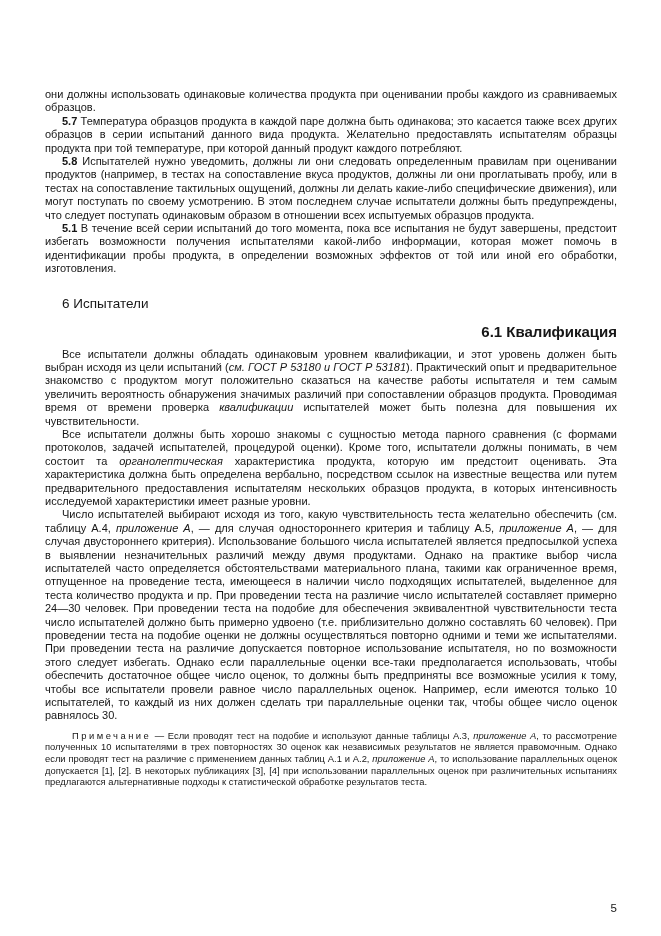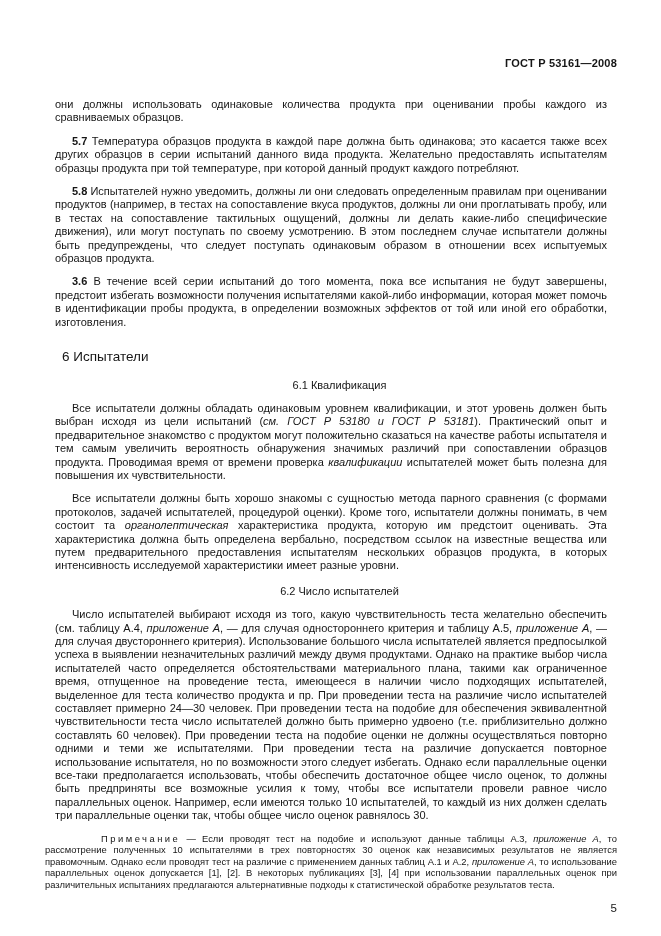--- a/index.html
+++ b/index.html
@@ -29,41 +29,41 @@
   .content {
     position: absolute;
     top: 88px;
     left: 45px;
     width: 572px;
     font-size: 11px;
     line-height: 13.4px;
     text-align: justify;
   }
 
-  .para { margin: 10px; text-indent: 17px; }
+  .para { margin: 0; text-indent: 17px; }
   .para.cont { text-indent: 0; }
 
   .b  { font-weight: bold; }
   .it { font-style: italic; }
-  .ls { letter-spacing: 2.5px; margin-left: 29px; }
+  .ls { letter-spacing: 2.5px; }
 
   .h-section {
     font-size: 13.5px;
     font-weight: normal;
     margin: 21px 0 15px 0;
     text-indent: 17px;
     text-align: left;
   }
 
   .h-sub {
-    font-size: 11px;
-    font-weight: normal;
+    font-size: 15px;
+    font-weight: bold;
     margin: 12px 0 9px 0;
     text-indent: 17px;
-    text-align: center;
+    text-align: right;
   }
 
   .note {
     margin: 7px 0 0 0;
     font-size: 9.4px;
     line-height: 11.6px;
     text-indent: 27px;
     text-align: justify;
   }
 
@@ -74,43 +74,39 @@
     right: 44px;
     text-align: right;
     font-size: 11.5px;
   }
 </style>
 </head>
 <body>
 
 <div class="page">
 
-  <header class="runhead">
-    <span>ГОСТ Р 53161—2008</span>
-  </header>
 
   <main class="content">
 
     <p class="para cont"><span>они должны использовать одинаковые количества продукта при оценивании пробы каждого из сравниваемых образцов.</span></p>
 
     <p class="para"><span class="b">5.7</span><span> Температура образцов продукта в каждой паре должна быть одинакова; это касается также всех других образцов в серии испытаний данного вида продукта. Желательно предоставлять испытателям образцы продукта при той температуре, при которой данный продукт каждого потребляют.</span></p>
 
     <p class="para"><span class="b">5.8</span><span> Испытателей нужно уведомить, должны ли они следовать определенным правилам при оценивании продуктов (например, в тестах на сопоставление вкуса продуктов, должны ли они проглатывать пробу, или в тестах на сопоставление тактильных ощущений, должны ли делать какие-либо специфические движения), или могут поступать по своему усмотрению. В этом последнем случае испытатели должны быть предупреждены, что следует поступать одинаковым образом в отношении всех испытуемых образцов продукта.</span></p>
 
-    <p class="para"><span class="b">3.6</span><span> В течение всей серии испытаний до того момента, пока все испытания не будут завершены, предстоит избегать возможности получения испытателями какой-либо информации, которая может помочь в идентификации пробы продукта, в определении возможных эффектов от той или иной его обработки, изготовления.</span></p>
+    <p class="para"><span class="b">5.1</span><span> В течение всей серии испытаний до того момента, пока все испытания не будут завершены, предстоит избегать возможности получения испытателями какой-либо информации, которая может помочь в идентификации пробы продукта, в определении возможных эффектов от той или иной его обработки, изготовления.</span></p>
 
     <h1 class="h-section">6 Испытатели</h1>
 
     <h2 class="h-sub">6.1 Квалификация</h2>
 
     <p class="para"><span>Все испытатели должны обладать одинаковым уровнем квалификации, и этот уровень должен быть выбран исходя из цели испытаний (</span><span class="it">см. ГОСТ Р 53180 и ГОСТ Р 53181</span><span>). Практический опыт и предварительное знакомство с продуктом могут положительно сказаться на качестве работы испытателя и тем самым увеличить вероятность обнаружения значимых различий при сопоставлении образцов продукта. Проводимая время от времени проверка </span><span class="it">квалификации</span><span> испытателей может быть полезна для повышения их чувствительности.</span></p>
 
     <p class="para"><span>Все испытатели должны быть хорошо знакомы с сущностью метода парного сравнения (с формами протоколов, задачей испытателей, процедурой оценки). Кроме того, испытатели должны понимать, в чем состоит та </span><span class="it">органолептическая</span><span> характеристика продукта, которую им предстоит оценивать. Эта характеристика должна быть определена вербально, посредством ссылок на известные вещества или путем предварительного предоставления испытателям нескольких образцов продукта, в которых интенсивность исследуемой характеристики имеет разные уровни.</span></p>
 
-    <h2 class="h-sub">6.2 Число испытателей</h2>
 
     <p class="para"><span>Число испытателей выбирают исходя из того, какую чувствительность теста желательно обеспечить (см. таблицу А.4, </span><span class="it">приложение А</span><span>, — для случая одностороннего критерия и таблицу А.5, </span><span class="it">приложение А</span><span>, — для случая двустороннего критерия). Использование большого числа испытателей является предпосылкой успеха в выявлении незначительных различий между двумя продуктами. Однако на практике выбор числа испытателей часто определяется обстоятельствами материального плана, такими как ограниченное время, отпущенное на проведение теста, имеющееся в наличии число подходящих испытателей, выделенное для теста количество продукта и пр. При проведении теста на различие число испытателей составляет примерно 24—30 человек. При проведении теста на подобие для обеспечения эквивалентной чувствительности теста число испытателей должно быть примерно удвоено (т.е. приблизительно должно составлять 60 человек). При проведении теста на подобие оценки не должны осуществляться повторно одними и теми же испытателями. При проведении теста на различие допускается повторное использование испытателя, но по возможности этого следует избегать. Однако если параллельные оценки все-таки предполагается использовать, чтобы обеспечить достаточное общее число оценок, то должны быть предприняты все возможные усилия к тому, чтобы все испытатели провели равное число параллельных оценок. Например, если имеются только 10 испытателей, то каждый из них должен сделать три параллельные оценки так, чтобы общее число оценок равнялось 30.</span></p>
 
     <p class="note"><span class="ls">Примечание</span><span> — Если проводят тест на подобие и используют данные таблицы А.3, </span><span class="it">приложение А</span><span>, то рассмотрение полученных 10 испытателями в трех повторностях 30 оценок как независимых результатов не является правомочным. Однако если проводят тест на различие с применением данных таблиц А.1 и А.2, </span><span class="it">приложение А</span><span>, то использование параллельных оценок допускается [1], [2]. В некоторых публикациях [3], [4] при использовании параллельных оценок при различительных испытаниях предлагаются альтернативные подходы к статистической обработке результатов теста.</span></p>
 
   </main>
 
   <footer class="pagenum-wrap">
     <span>5</span>
   </footer>

